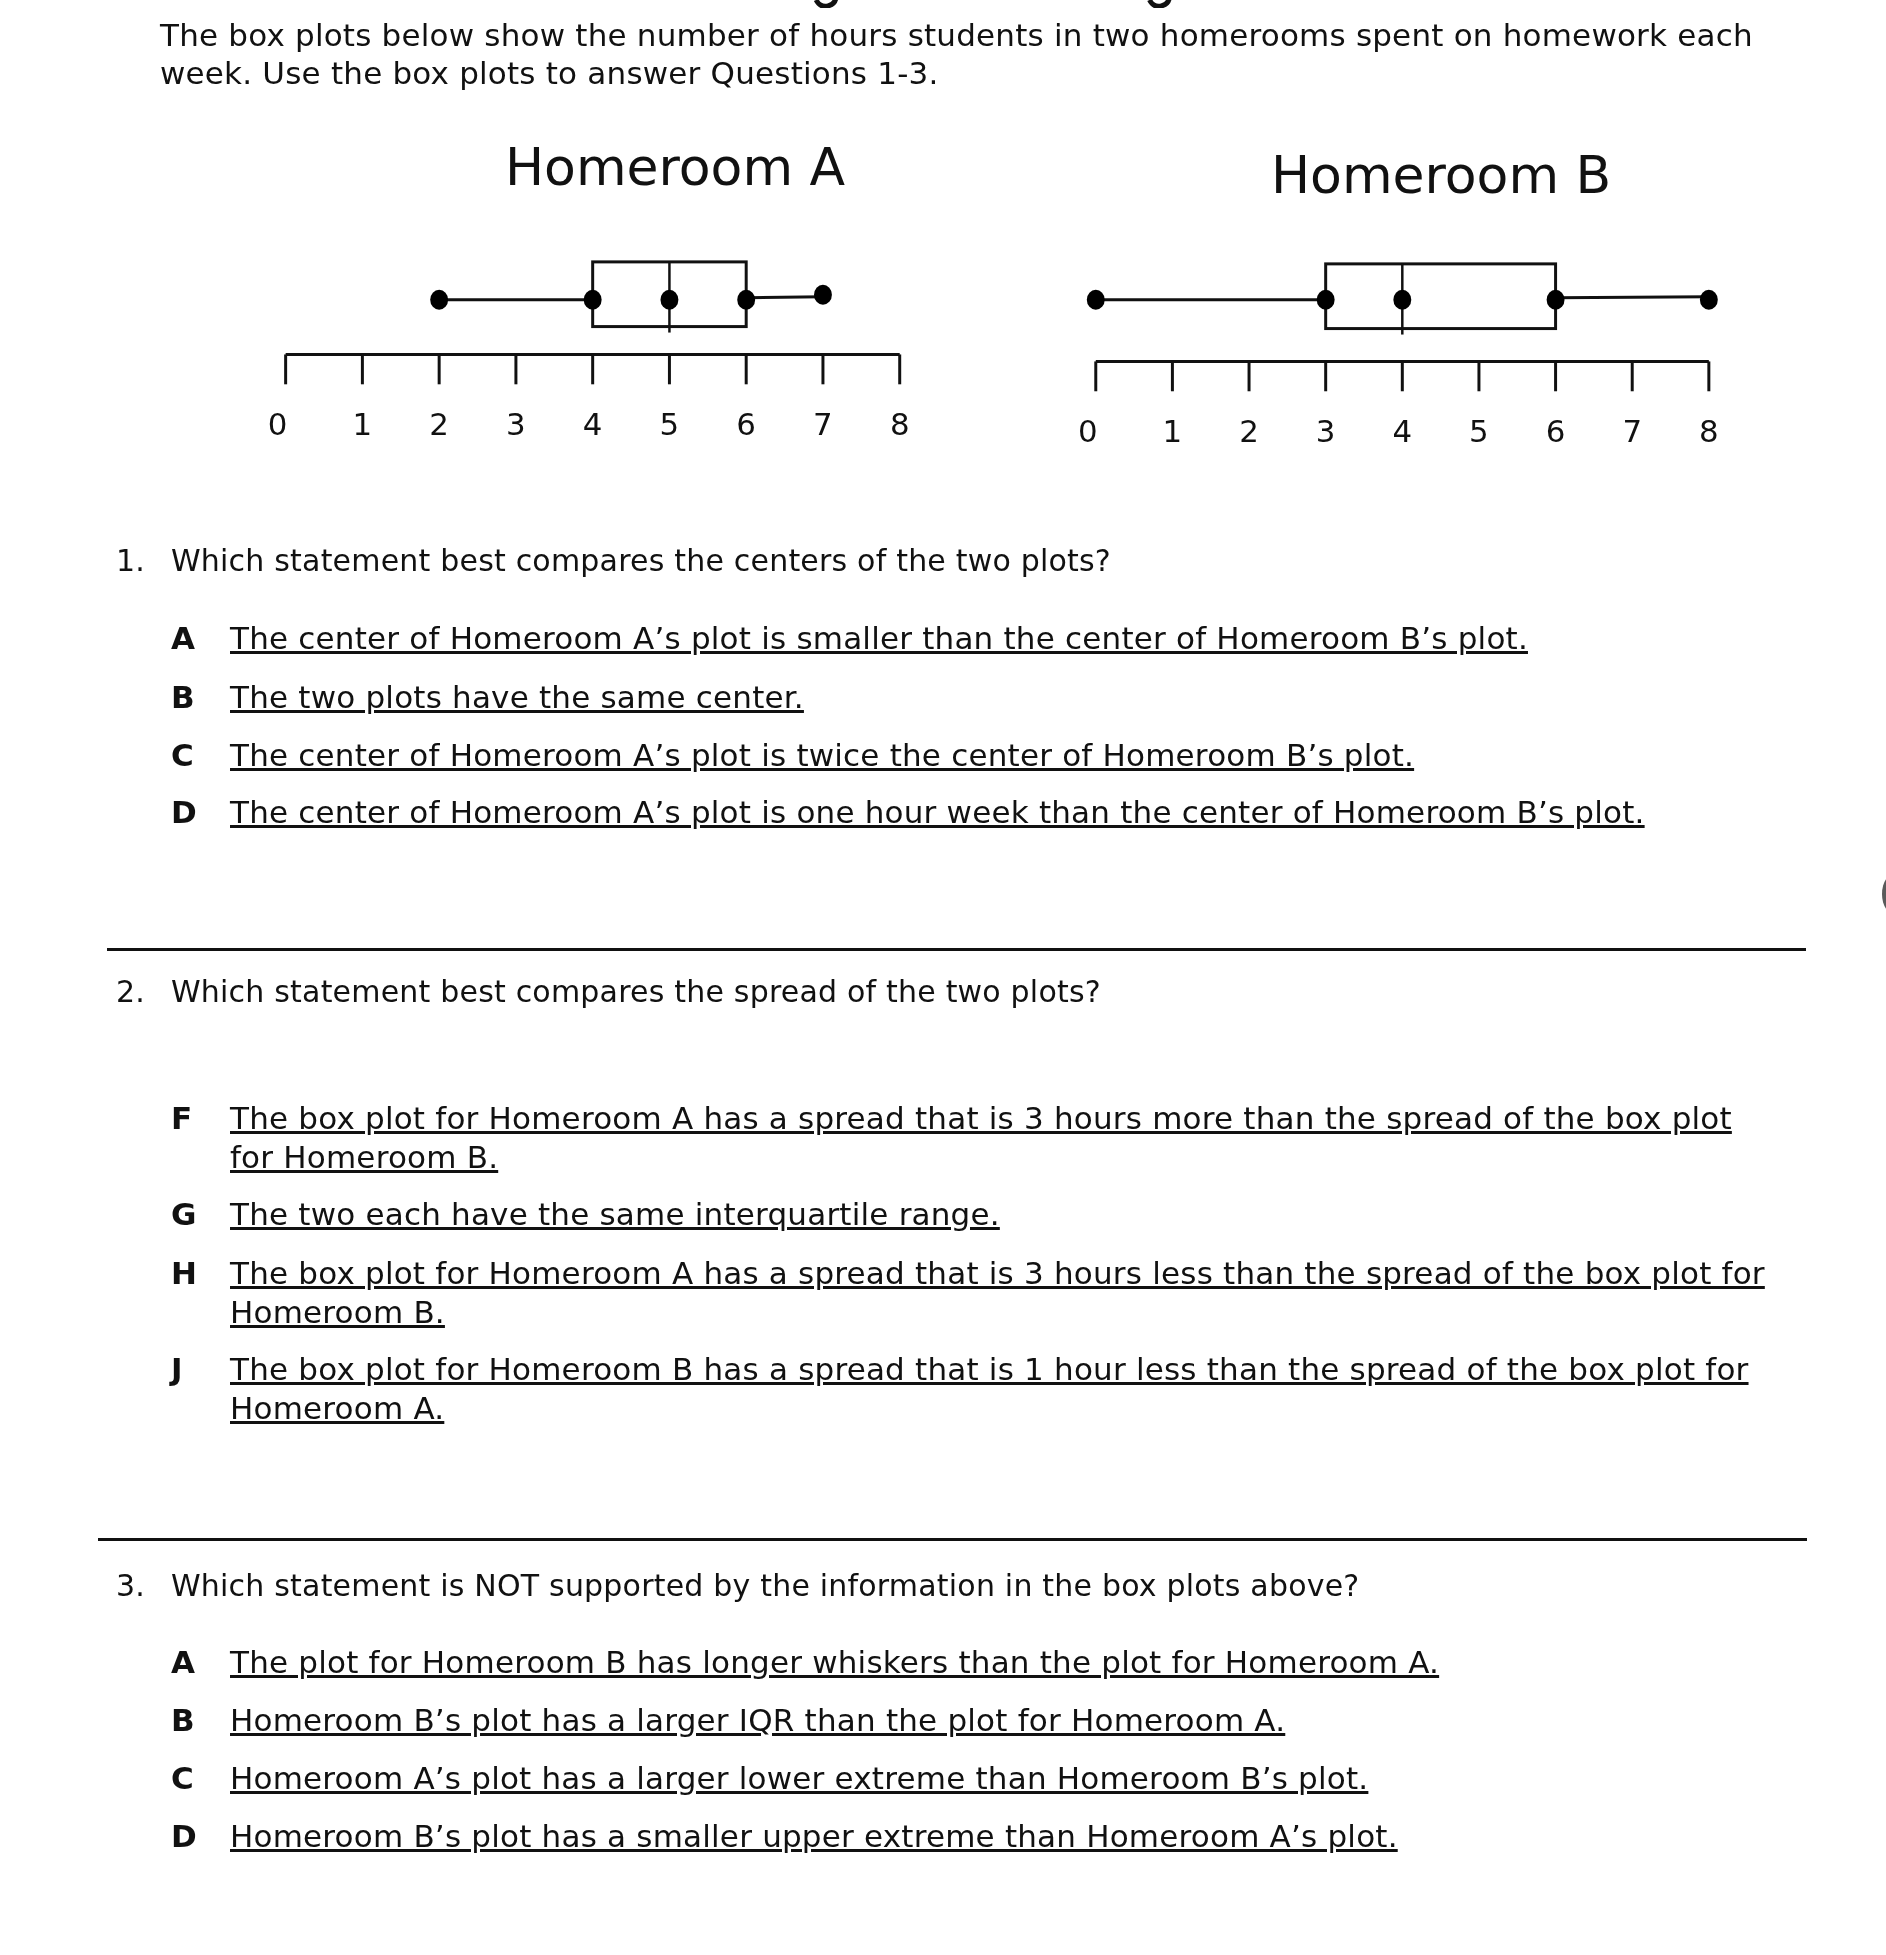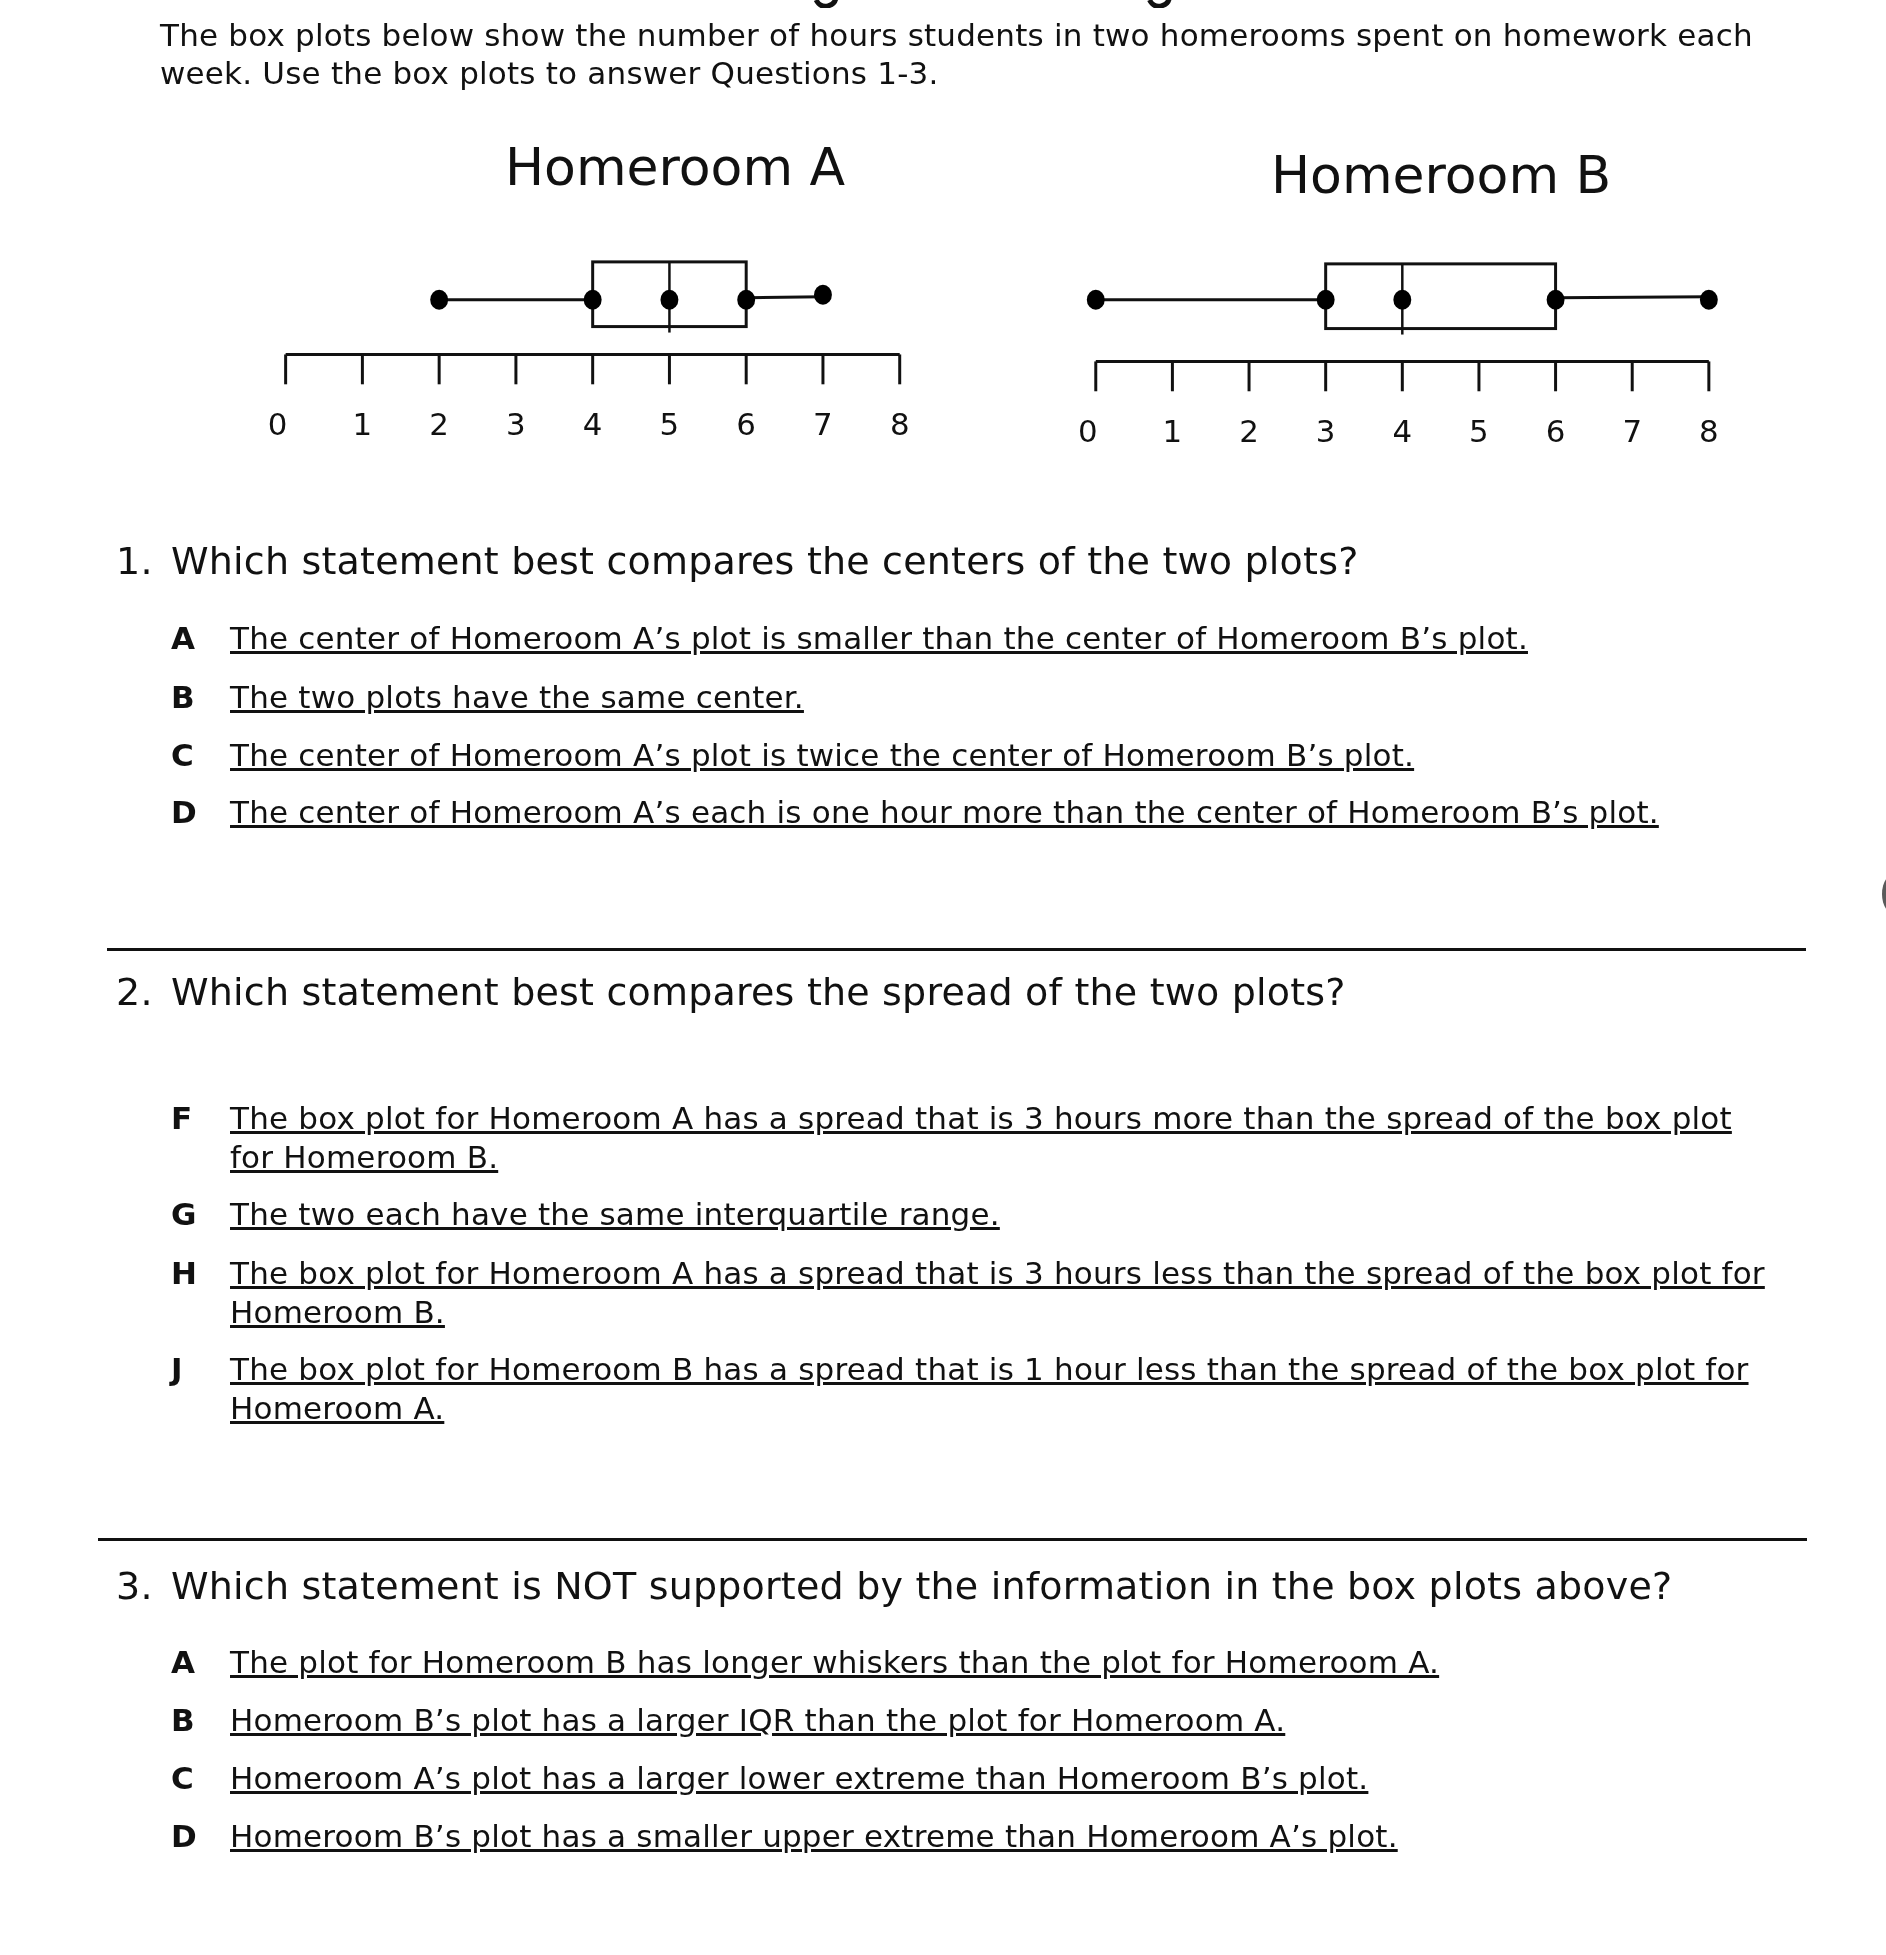--- a/index.html
+++ b/index.html
@@ -13,21 +13,21 @@
   .intro {
     position: absolute; left: 116px; top: 16px; width: 1632px;
     font-size: 31px; line-height: 38px; letter-spacing: 0.2px; margin-left: 44px;
   }
   .plot-title {
     position: absolute; font-size: 52px; white-space: nowrap;
   }
   svg.plot { position: absolute; overflow: visible; }
   svg.plot text { font-family: "DejaVu Sans", sans-serif; font-size: 31px; fill: #111; }
   .question {
-    position: absolute; left: 116px; font-size: 38px; line-height: 38px;
+    position: absolute; left: 116px; font-size: 30px; line-height: 38px;
     letter-spacing: 0.2px;
   }
   .q-num { display: inline-block; width: 55px; }
   .choice {
     position: absolute; left: 171px; font-size: 31px; line-height: 39px;
     letter-spacing: 0.2px; width: 1612px;
   }
   .choice .letter {
     position: absolute; left: 0; top: 0; font-weight: bold; width: 40px;
   }
@@ -124,21 +124,21 @@
 <div class="choice" style="top:678px;">
   <span class="letter">B</span>
   <span class="text">The two plots have the same center.</span>
 </div>
 <div class="choice" style="top:736px;">
   <span class="letter">C</span>
   <span class="text">The center of Homeroom A’s plot is twice the center of Homeroom B’s plot.</span>
 </div>
 <div class="choice" style="top:793px;">
   <span class="letter">D</span>
-  <span class="text">The center of Homeroom A’s each is one hour more than the center of Homeroom B’s plot.</span>
+  <span class="text">The center of Homeroom A’s plot is one hour week than the center of Homeroom B’s plot.</span>
 </div>
 
 <div class="edge-circle"></div>
 
 <div class="rule" style="left:107px; top:948px; width:1699px;"></div>
 
 <div class="question" style="top:973px;">
   <span class="q-num">2.</span><span>Which statement best compares the spread of the two plots?</span>
 </div>
 <div class="choice" style="top:1099px;">

